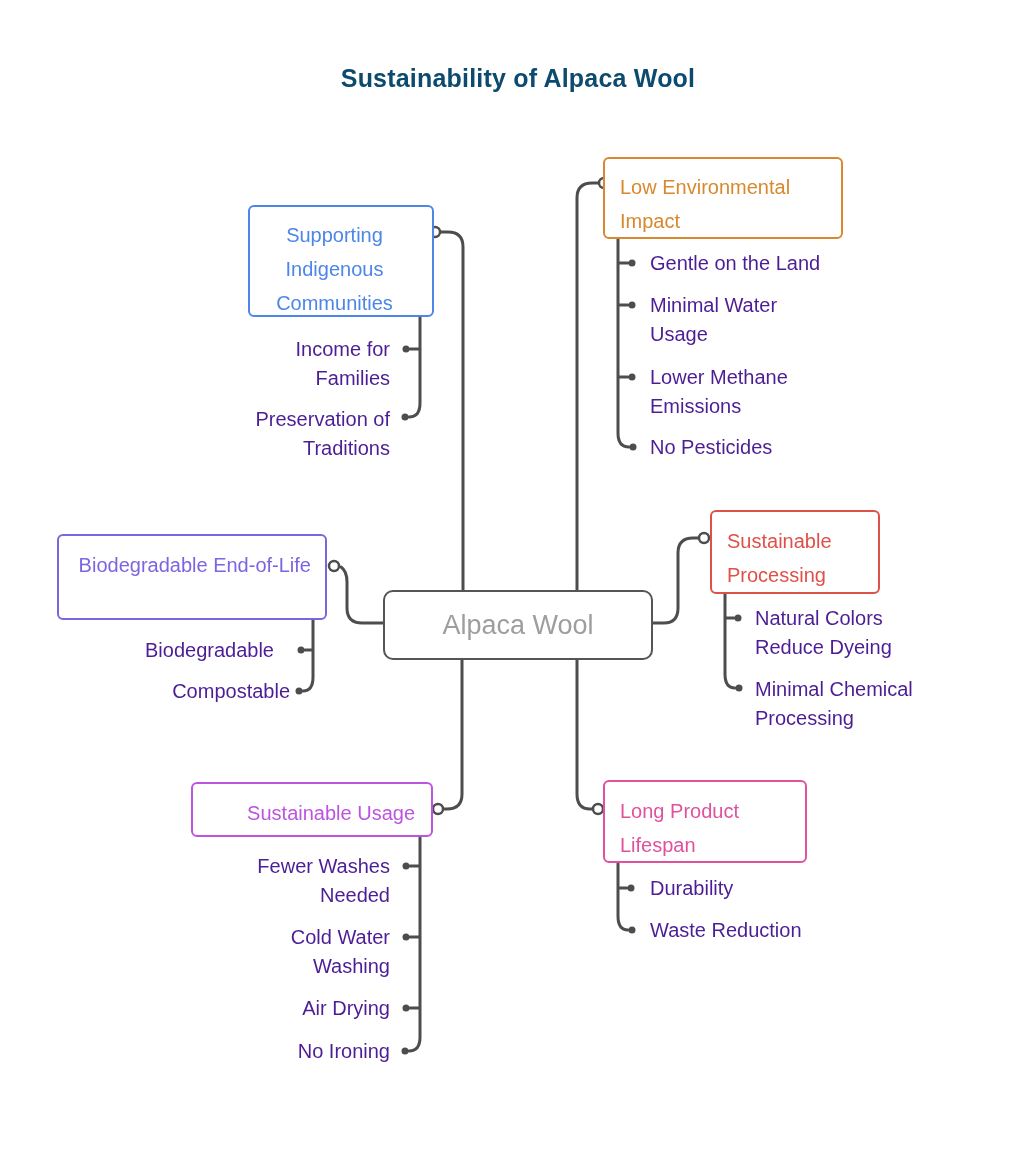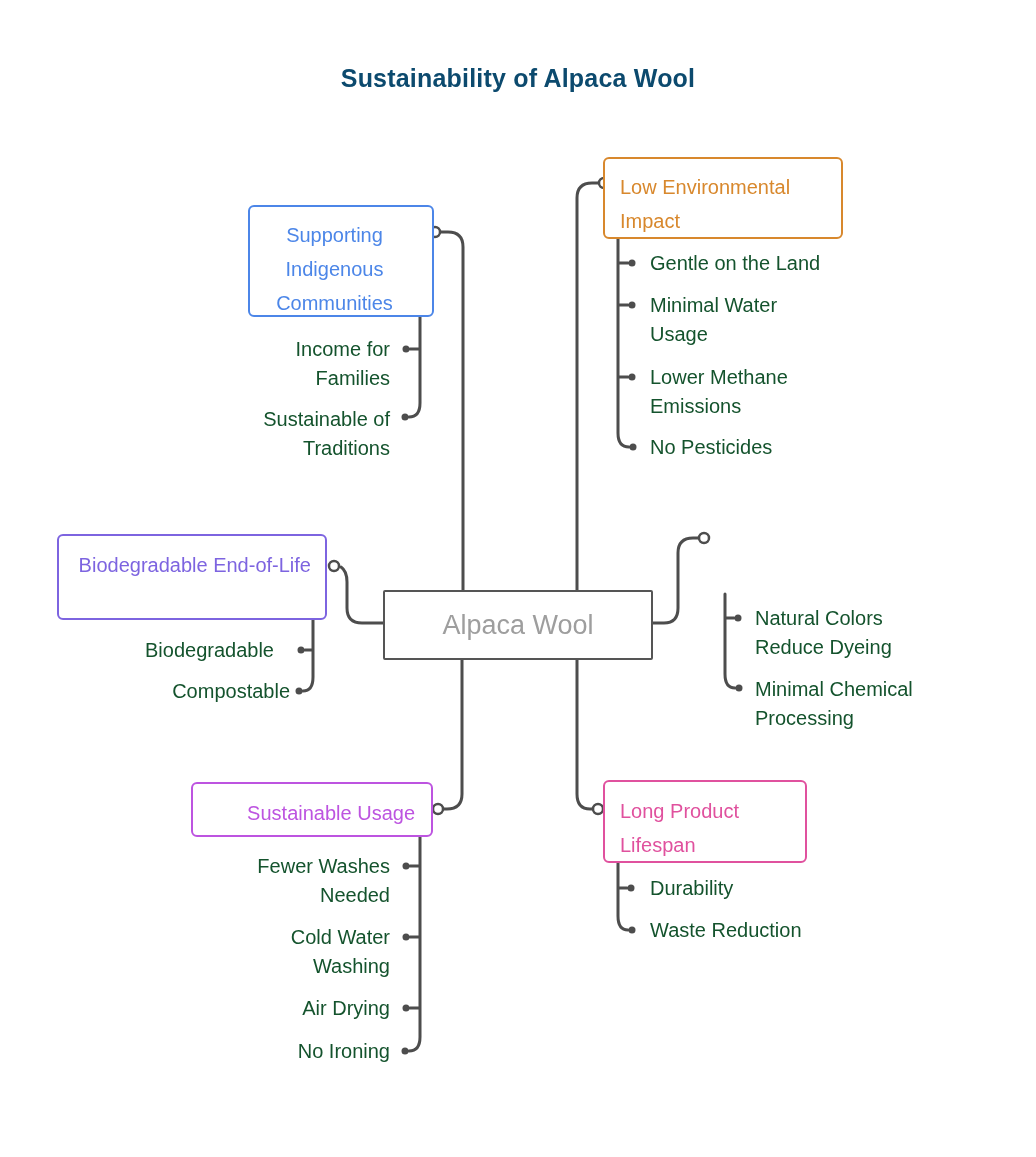--- a/index.html
+++ b/index.html
@@ -13,26 +13,26 @@
     font-size:25px;font-weight:bold;color:#0c4a6e;letter-spacing:.2px;
   }
   .node{
     position:absolute;background:#ffffff;border:2px solid var(--c,#555);
     border-radius:6px;box-sizing:border-box;color:var(--c,#555);
     font-size:20px;line-height:34px;
   }
   .node .lbl{display:block;}
   .center-node{
     position:absolute;left:383px;top:590px;width:270px;height:70px;
-    background:#ffffff;border:2px solid #555555;border-radius:2px;box-sizing:border-box;
+    background:#ffffff;border:2px solid #555555;border-radius:10px;box-sizing:border-box;
     display:flex;align-items:center;justify-content:center;
     font-size:27px;color:#9e9e9e;
   }
   .leaf{
-    position:absolute;color:#14532d;font-size:20px;line-height:29px;
+    position:absolute;color:#4c1d95;font-size:20px;line-height:29px;
   }
   .al-r{text-align:right;}
   .al-l{text-align:left;}
   
   .bx-supporting{left:248px;top:205px;width:186px;height:112px;padding:11px 13px 0 0;text-align:center;}
   .bx-environment{left:603px;top:157px;width:240px;height:82px;padding:11px 0 0 15px;text-align:left;}
   .bx-biodegradable{left:57px;top:534px;width:270px;height:86px;padding:12px 14px 0 0;text-align:right;}
   .bx-processing{left:710px;top:510px;width:170px;height:84px;padding:12px 0 0 15px;text-align:left;}
   .bx-usage{left:191px;top:782px;width:242px;height:55px;padding:12px 16px 0 0;text-align:right;}
   .bx-lifespan{left:603px;top:780px;width:204px;height:83px;padding:12px 0 0 15px;text-align:left;}
@@ -97,29 +97,32 @@
 
   <div class="node bx-supporting" style="--c: #4c86e8;">
     <span class="lbl">Supporting Indigenous Communities</span>
   </div>
   <div class="node bx-environment" style="--c: #d8882d;">
     <span class="lbl">Low Environmental Impact</span>
   </div>
   <div class="node bx-biodegradable" style="--c: #7d64e0;">
     <span class="lbl">Biodegradable End-of-Life</span>
   </div>
+  <div class="node bx-processing" style="--c: #e0504a;">
+    <span class="lbl">Sustainable Processing</span>
+  </div>
   <div class="node bx-usage" style="--c: #bd54e0;">
     <span class="lbl">Sustainable Usage</span>
   </div>
   <div class="node bx-lifespan" style="--c: #e0519e;">
     <span class="lbl">Long Product Lifespan</span>
   </div>
 
   <div class="leaf al-r" style="left:250px;top:335px;width:140px;">Income for Families</div>
-  <div class="leaf al-r" style="left:250px;top:405px;width:140px;">Sustainable of Traditions</div>
+  <div class="leaf al-r" style="left:250px;top:405px;width:140px;">Preservation of Traditions</div>
 
   <div class="leaf al-l" style="left:650px;top:249px;width:200px;">Gentle on the Land</div>
   <div class="leaf al-l" style="left:650px;top:291px;width:150px;">Minimal Water Usage</div>
   <div class="leaf al-l" style="left:650px;top:363px;width:160px;">Lower Methane Emissions</div>
   <div class="leaf al-l" style="left:650px;top:433px;width:200px;">No Pesticides</div>
 
   <div class="leaf al-r" style="left:104px;top:636px;width:170px;">Biodegradable</div>
   <div class="leaf al-r" style="left:120px;top:677px;width:170px;">Compostable</div>
 
   <div class="leaf al-l" style="left:755px;top:604px;width:155px;">Natural Colors Reduce Dyeing</div>

